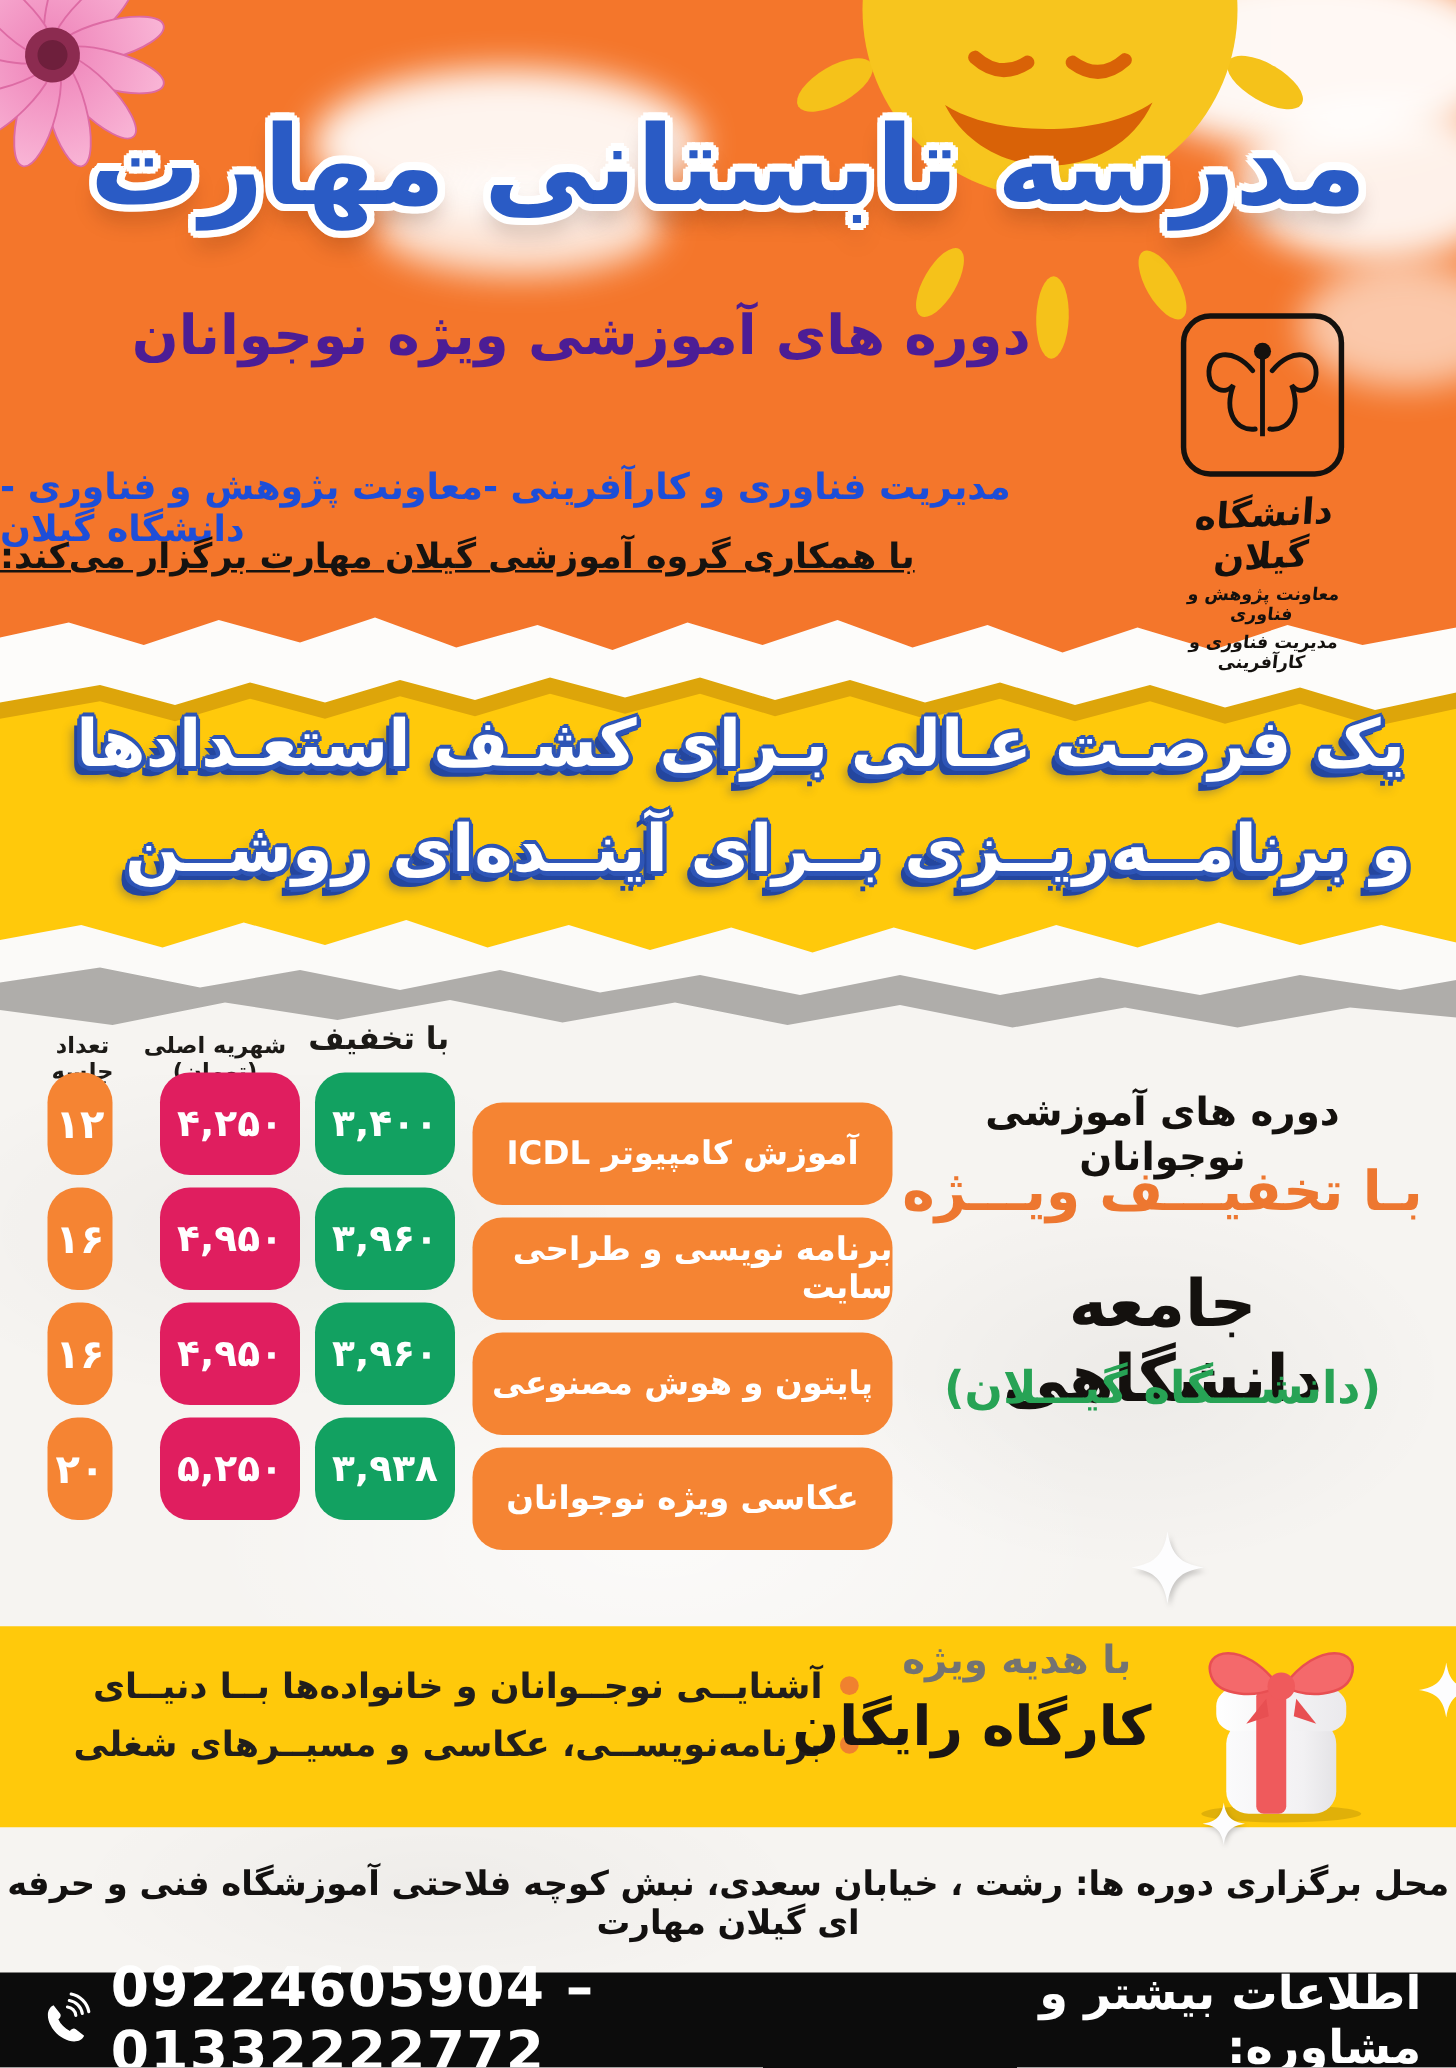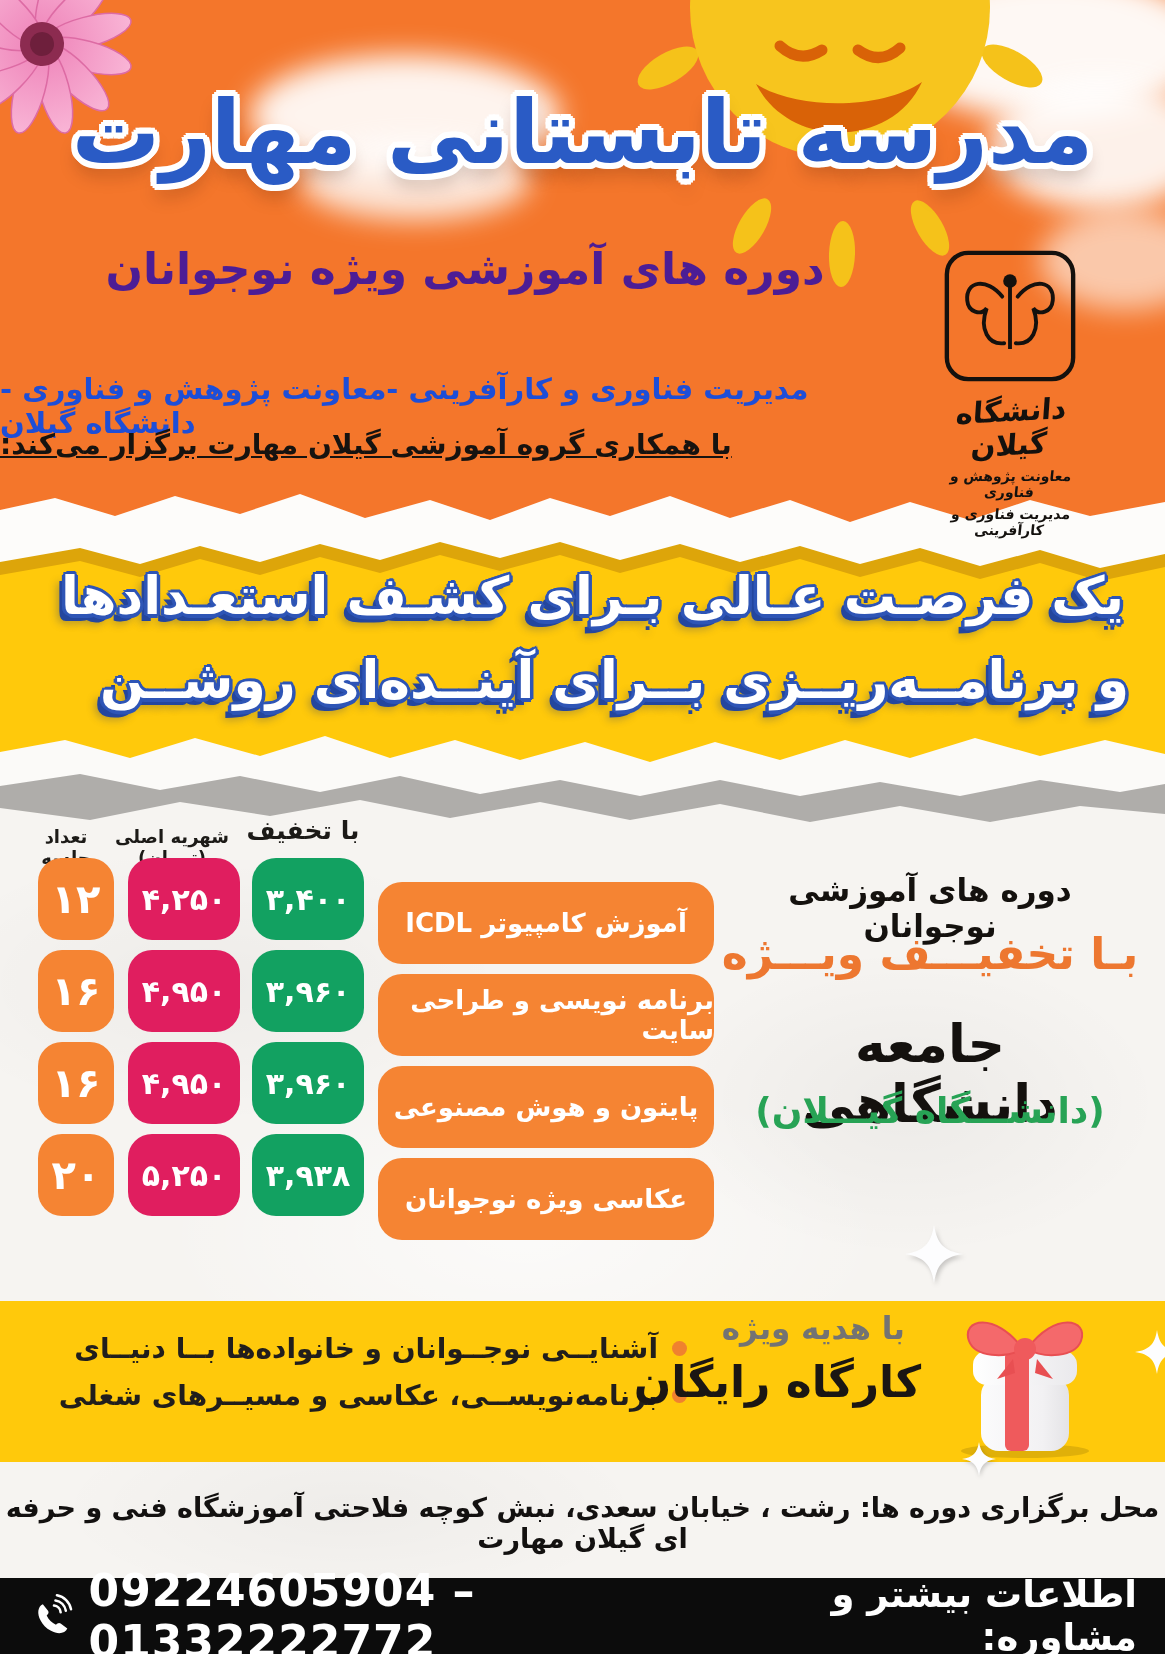--- a/index.html
+++ b/index.html
@@ -51,21 +51,21 @@
       3.5px 1px 0 #2E55B6,-3.5px 1px 0 #2E55B6,1px 3.5px 0 #2E55B6,1px -3.5px 0 #2E55B6,
       -6px 7px 0 #24469E,-8px 9px 8px rgba(25,45,110,.35);}
   .slogan1{top:566px;margin-left:10px;} .slogan2{top:650px;margin-left:32px;}
   
   .thead{direction:rtl;text-align:center;color:#1c1a17;}
   .h-sessions{left:20px;top:826px;width:92px;font-size:18px;font-weight:600;}
   .h-price{left:108px;top:826px;width:128px;font-size:18px;font-weight:600;}
   .h-discount{left:244px;top:816px;width:118px;font-size:25px;font-weight:800;}
   .pill{position:absolute;height:82px;border-radius:24px;display:flex;
     align-items:center;justify-content:center;color:#fff;font-weight:700;direction:rtl;}
-  .pill-sessions{left:38px;width:76px;background:#F58433;font-size:40px;}
+  .pill-sessions{left:38px;width:52px;background:#F58433;font-size:32px;}
   .pill-price{left:128px;width:112px;background:#E01E5F;font-size:30px;}
   .pill-discount{left:252px;width:112px;background:#12A161;font-size:30px;}
   .pill-name{left:378px;width:336px;background:#F58433;font-size:26px;margin-top:24px;}
   .row{position:absolute;left:0;width:1165px;height:82px;}
   .row1{top:858px;} .row2{top:950px;} .row3{top:1042px;} .row4{top:1134px;}
   
   .promo{left:720px;width:420px;text-align:center;direction:rtl;font-weight:800;}
   .promo1{top:872px;font-size:31px;color:#14110e;}
   .promo2{top:928px;font-size:44px;color:#ED7730;}
   .promo3{top:1014px;font-size:52px;color:#14110e;}

